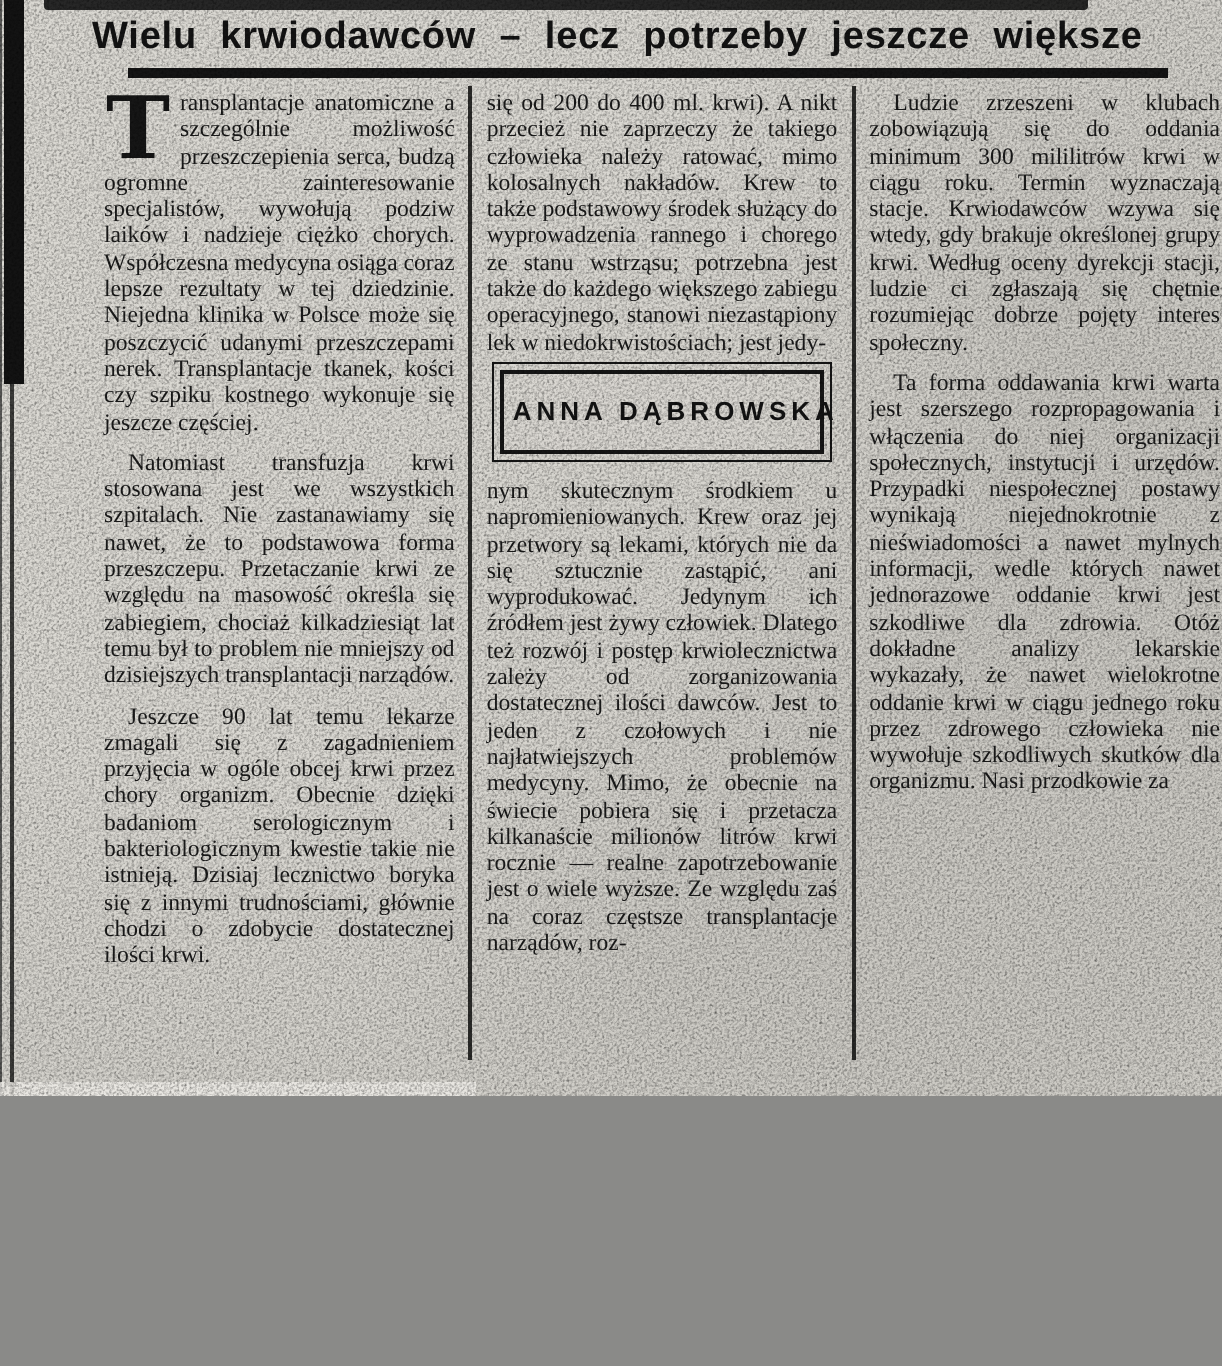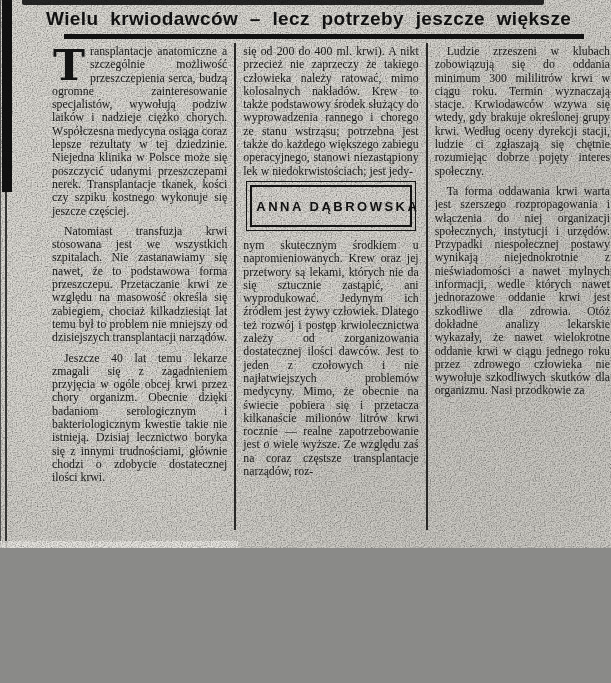--- a/index.html
+++ b/index.html
@@ -80,21 +80,21 @@
     <div class="kicker">Wielu krwiodawców – lecz potrzeby jeszcze większe</div>
     <div class="kicker-rule"></div>
   </div>
 
 
   <div class="columns">
 
     <div class="col">
       <p><span class="dropcap">T</span><span>ransplantacje anatomiczne a szczególnie możliwość przeszczepienia serca, budzą ogromne zainteresowanie specjalistów, wywołują podziw laików i nadzieje ciężko chorych. Współczesna medycyna osiąga coraz lepsze rezultaty w tej dziedzinie. Niejedna klinika w Polsce może się poszczycić udanymi przeszczepami nerek. Transplantacje tkanek, kości czy szpiku kostnego wykonuje się jeszcze częściej.</span></p>
       <p class="indent">Natomiast transfuzja krwi stosowana jest we wszystkich szpitalach. Nie zastanawiamy się nawet, że to podstawowa forma przeszczepu. Przetaczanie krwi ze względu na masowość określa się zabiegiem, chociaż kilkadziesiąt lat temu był to problem nie mniejszy od dzisiejszych transplantacji narządów.</p>
-      <p class="indent">Jeszcze 40 lat temu lekarze zmagali się z zagadnieniem przyjęcia w ogóle obcej krwi przez chory organizm. Obecnie dzięki badaniom serologicznym i bakteriologicznym kwestie takie nie istnieją. Dzisiaj lecznictwo boryka się z innymi trudnościami, głównie chodzi o zdobycie dostatecznej ilości krwi.</p>
+      <p class="indent">Jeszcze 90 lat temu lekarze zmagali się z zagadnieniem przyjęcia w ogóle obcej krwi przez chory organizm. Obecnie dzięki badaniom serologicznym i bakteriologicznym kwestie takie nie istnieją. Dzisiaj lecznictwo boryka się z innymi trudnościami, głównie chodzi o zdobycie dostatecznej ilości krwi.</p>
     </div>
 
     <div class="col">
       <p>się od 200 do 400 ml. krwi). A nikt przecież nie zaprzeczy że takiego człowieka należy ratować, mimo kolosalnych nakładów. Krew to także podstawowy środek służący do wyprowadzenia rannego i chorego ze stanu wstrząsu; potrzebna jest także do każdego większego zabiegu operacyjnego, stanowi niezastąpiony lek w niedokrwistościach; jest jedy-</p>
       <div class="byline-box">
         <span>ANNA DĄBROWSKA</span>
       </div>
       <p>nym skutecznym środkiem u napromieniowanych. Krew oraz jej przetwory są lekami, których nie da się sztucznie zastąpić, ani wyprodukować. Jedynym ich źródłem jest żywy człowiek. Dlatego też rozwój i postęp krwiolecznictwa zależy od zorganizowania dostatecznej ilości dawców. Jest to jeden z czołowych i nie najłatwiejszych problemów medycyny. Mimo, że obecnie na świecie pobiera się i przetacza kilkanaście milionów litrów krwi rocznie — realne zapotrzebowanie jest o wiele wyższe. Ze względu zaś na coraz częstsze transplantacje narządów, roz-</p>
     </div>
 

